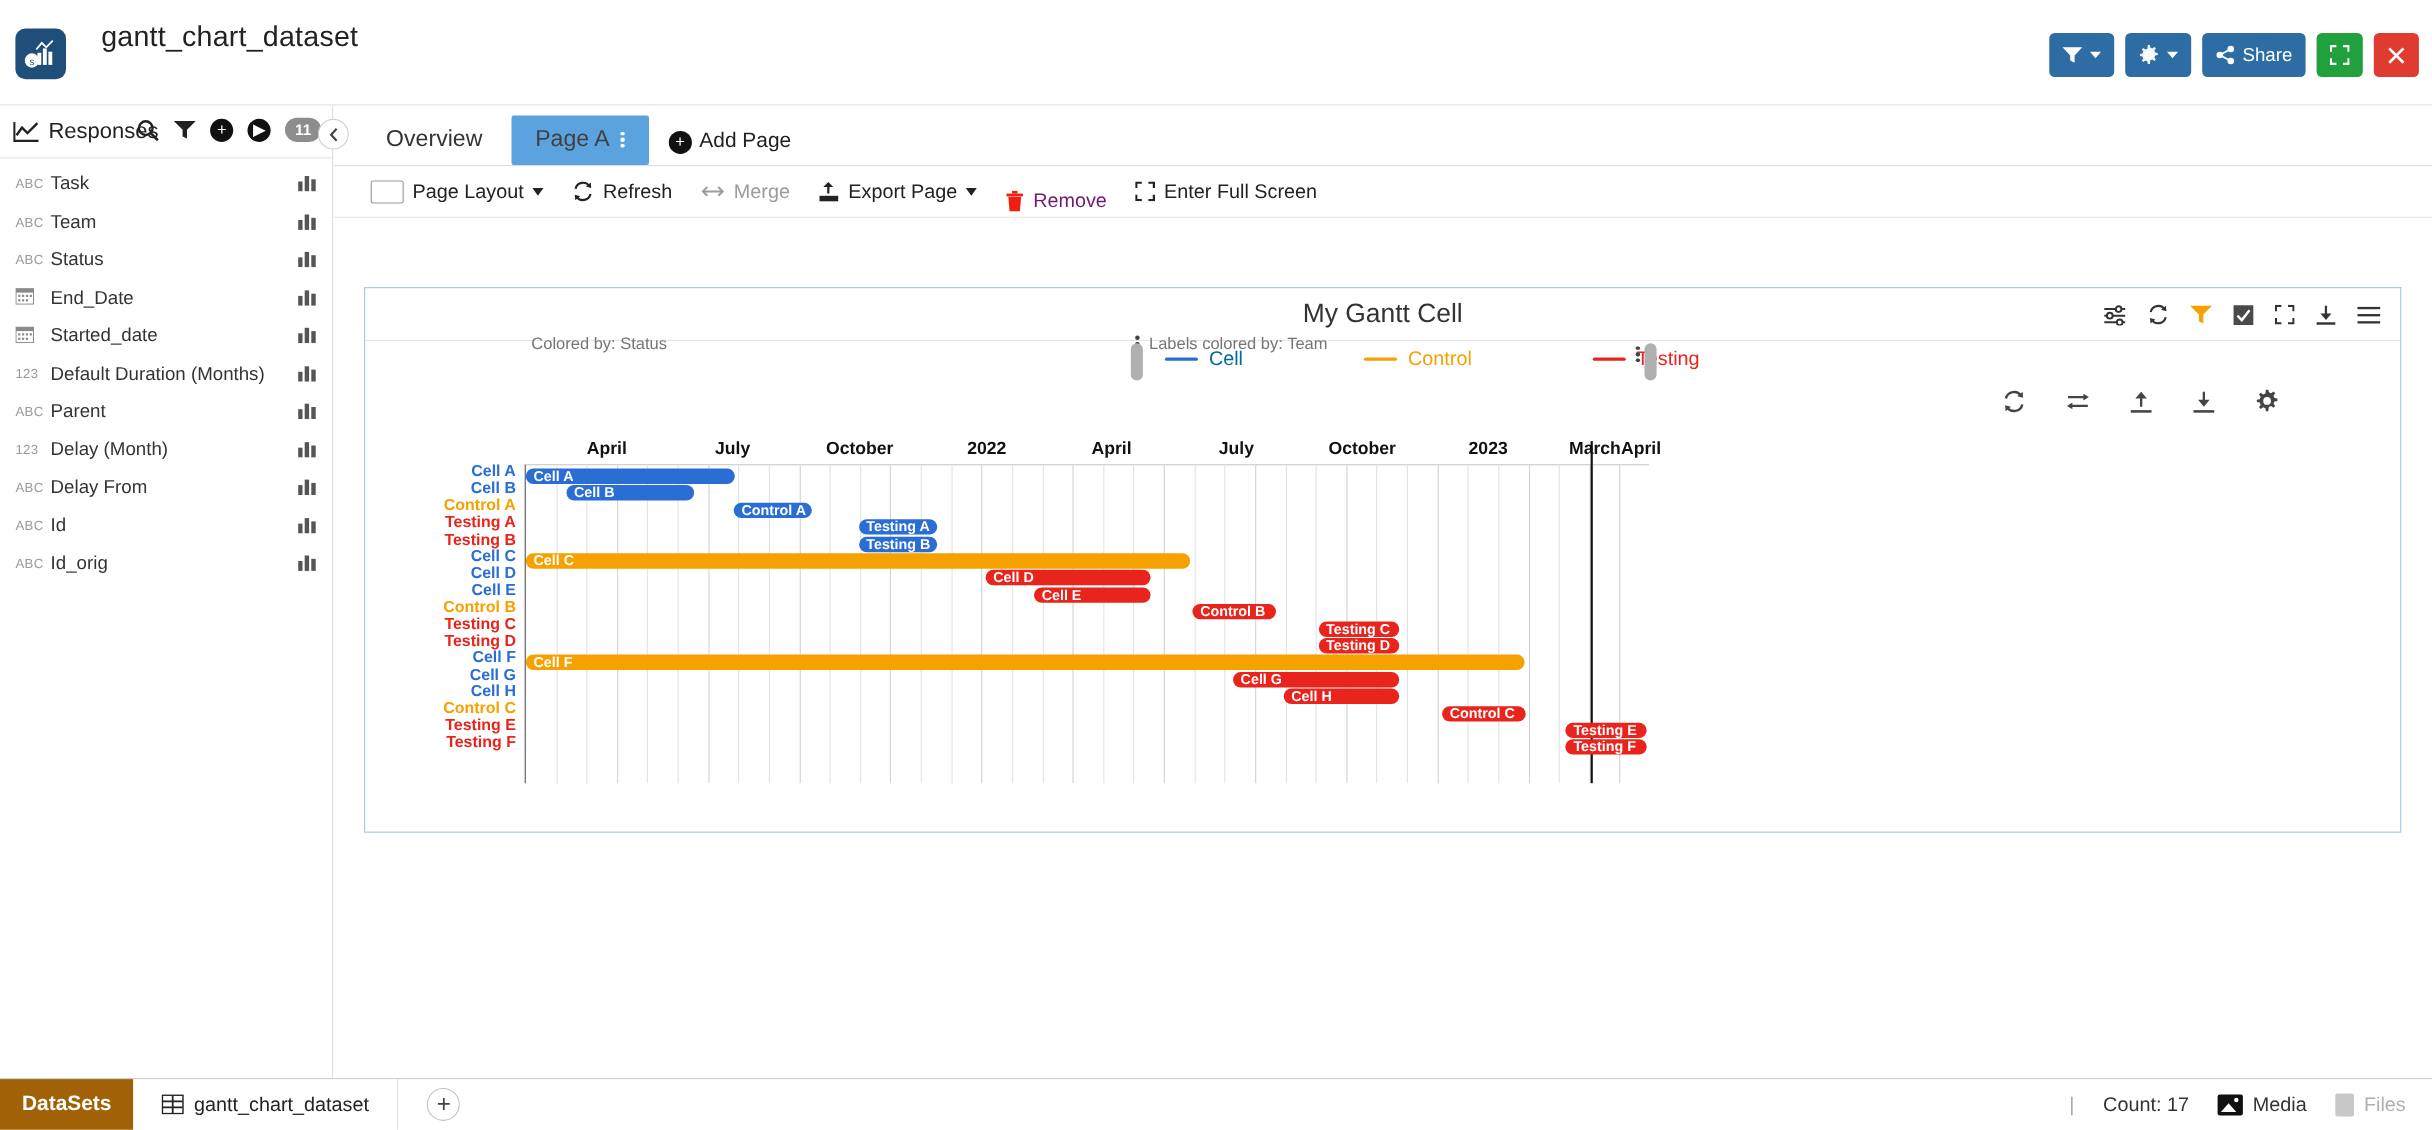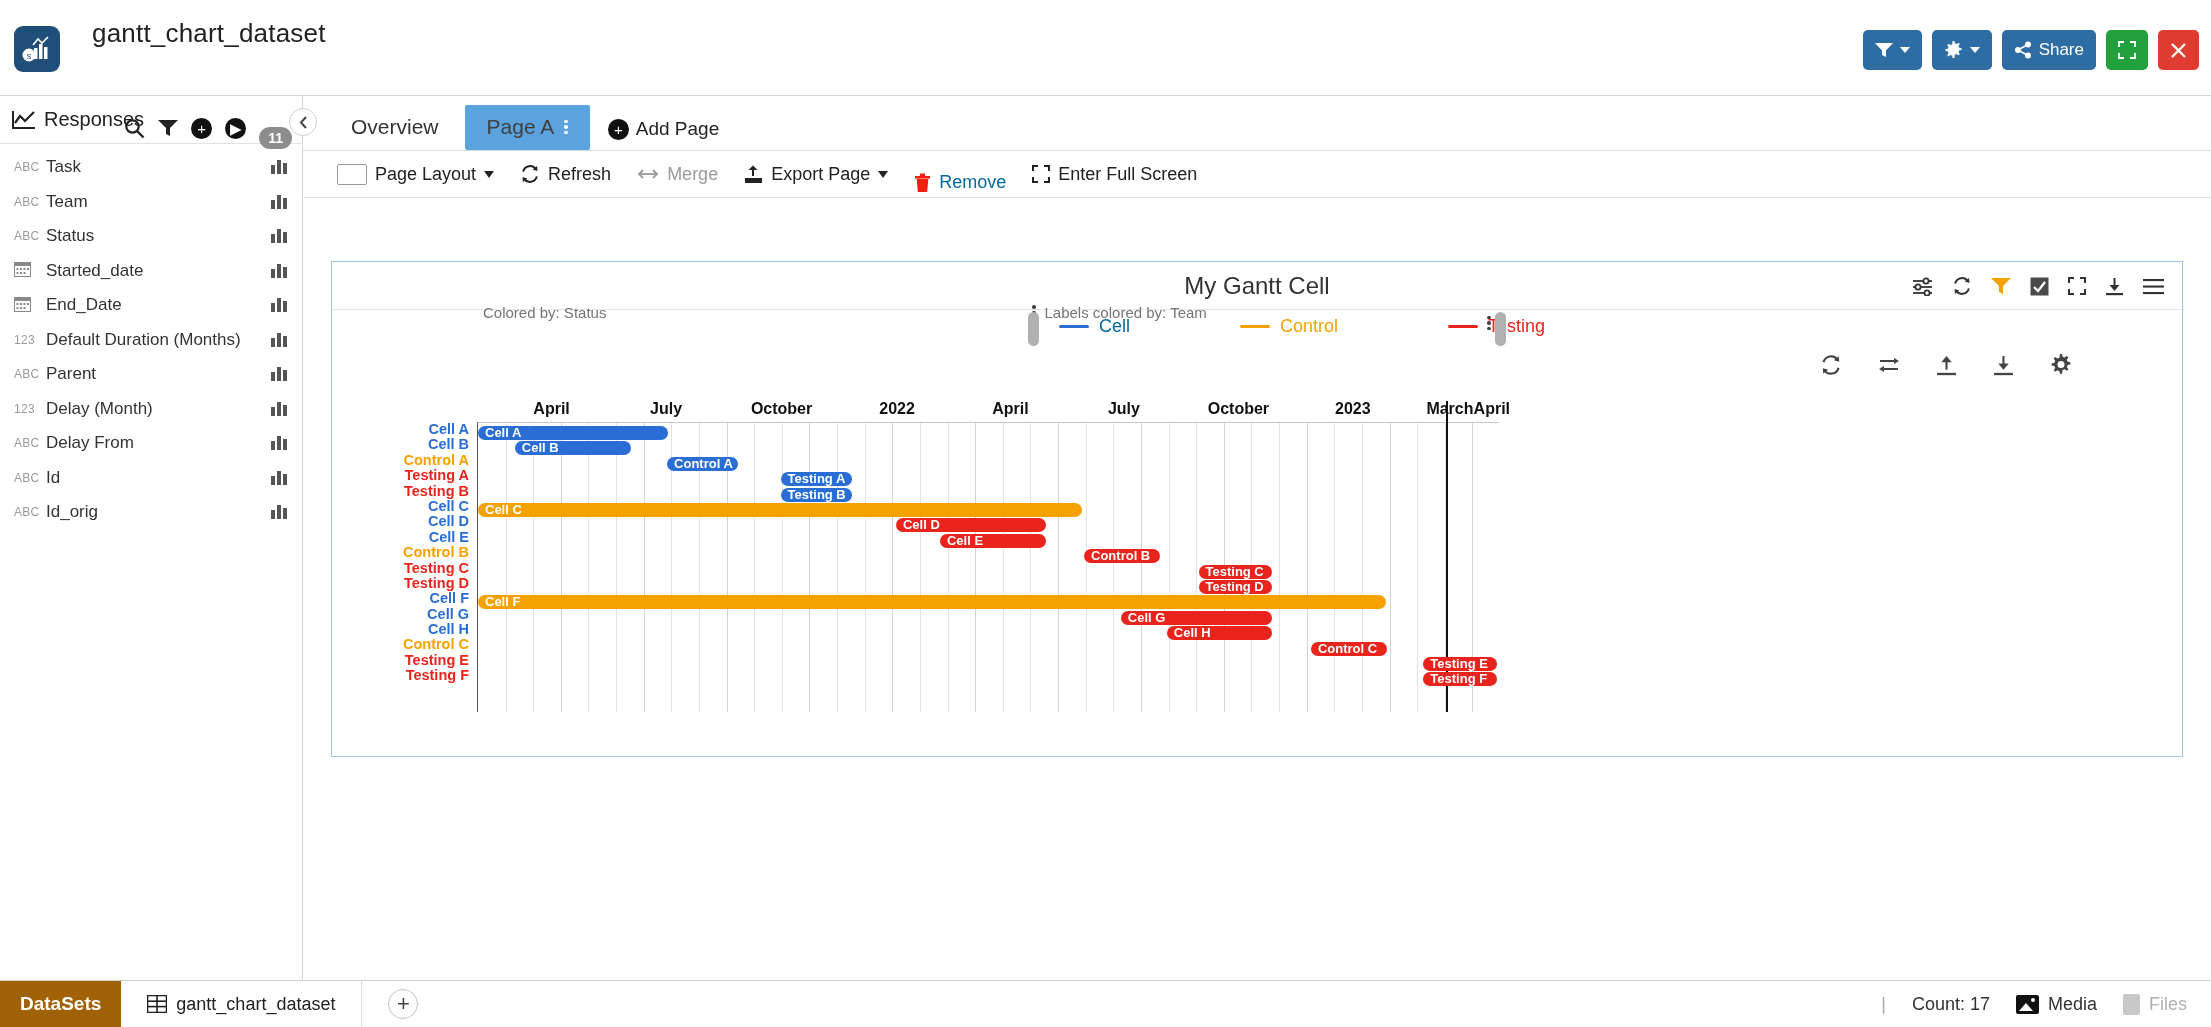--- a/index.html
+++ b/index.html
@@ -49,21 +49,21 @@
     background: #fff; border-right: 1px solid #d8d8d8;
   }
   .sb-header {
     position: relative; height: 48px; border-bottom: 1px solid #e2e2e2;
     display: flex; align-items: center; padding: 0 12px;
   }
   .sb-title { font-size: 20px; color: #222; margin-left: 8px; }
   .sb-tools { position: absolute; right: 10px; top: 11px; display: flex; align-items: center; gap: 13px; }
   .badge-count {
     background: #8d8d8d; color: #fff; border-radius: 11px; font-size: 14px;
-    font-weight: bold; padding: 3px 9px; min-width: 30px; text-align: center; margin-top: 20px;
+    font-weight: bold; padding: 3px 9px; min-width: 30px; text-align: center;
   }
   .circ-icon {
     width: 21px; height: 21px; border-radius: 50%; background: #111;
     display: flex; align-items: center; justify-content: center; color: #fff; font-size: 15px;
     line-height: 1;
   }
   .field-list { padding-top: 6px; }
   .field-row {
     position: relative; height: 34.5px; display: flex; align-items: center;
     padding: 0 14px 0 14px; cursor: pointer;
@@ -98,21 +98,21 @@
   .kebab i { width: 3.5px; height: 3.5px; border-radius: 50%; background: #fff; display: block; }
   .kebab.dark i { background: #444; }
   .addpage { display: flex; align-items: center; gap: 7px; font-size: 19px; color: #222; padding: 10px 14px; cursor: pointer; }
 
   .page-toolbar {
     height: 47px; display: flex; align-items: center; gap: 26px; padding-left: 34px;
     border-bottom: 1px solid #e4e4e4;
   }
   .ptool { display: flex; align-items: center; gap: 8px; font-size: 18px; color: #222; cursor: pointer; white-space: nowrap; }
   .ptool.dim { color: #9b9b9b; cursor: default; }
-  .ptool.danger { color: #0369a1; margin-top: 17px; }
+  .ptool.danger { color: #701a75; margin-top: 17px; }
   .layout-swatch { width: 30px; height: 21px; border: 1.5px solid #999; background: #fff; border-radius: 2px; }
   .caret-dark { width: 0; height: 0; border-left: 5.5px solid transparent; border-right: 5.5px solid transparent; border-top: 7px solid #222; }
 
   
   .chart-card {
     position: absolute; left: 28px; top: 165px; width: 1852px; height: 496px;
     background: #fff; border: 1px solid #9fc6e8;
   }
   .chart-title {
     text-align: center; font-size: 24px; color: #333; padding-top: 10px; font-weight: normal;
@@ -287,42 +287,42 @@
             <g fill="#8a8a8a">
               <rect x="2.5" y="7" width="2" height="2"></rect>
               <rect x="6" y="7" width="2" height="2"></rect>
               <rect x="9.5" y="7" width="2" height="2"></rect>
               <rect x="13" y="7" width="2" height="2"></rect>
               <rect x="2.5" y="11" width="2" height="2"></rect>
               <rect x="6" y="11" width="2" height="2"></rect>
               <rect x="9.5" y="11" width="2" height="2"></rect>
             </g>
           </svg></span>
-      <span class="fname">Started_date</span>
+      <span class="fname">End_Date</span>
       <span class="fbars"><svg width="17" height="16" viewBox="0 0 17 16">
             <rect x="0" y="7" width="4" height="9" fill="#555"></rect>
             <rect x="6" y="2" width="4" height="14" fill="#555"></rect>
             <rect x="12" y="5" width="4" height="11" fill="#555"></rect>
           </svg></span>
     </div>
     <div class="field-row">
       <span class="ftype cal"><svg width="17" height="16" viewBox="0 0 17 16">
             <rect x="0.5" y="1.5" width="16" height="14" fill="#fff" stroke="#8a8a8a"></rect>
             <rect x="0.5" y="1.5" width="16" height="3.5" fill="#8a8a8a"></rect>
             <g fill="#8a8a8a">
               <rect x="2.5" y="7" width="2" height="2"></rect>
               <rect x="6" y="7" width="2" height="2"></rect>
               <rect x="9.5" y="7" width="2" height="2"></rect>
               <rect x="13" y="7" width="2" height="2"></rect>
               <rect x="2.5" y="11" width="2" height="2"></rect>
               <rect x="6" y="11" width="2" height="2"></rect>
               <rect x="9.5" y="11" width="2" height="2"></rect>
             </g>
           </svg></span>
-      <span class="fname">End_Date</span>
+      <span class="fname">Started_date</span>
       <span class="fbars"><svg width="17" height="16" viewBox="0 0 17 16">
             <rect x="0" y="7" width="4" height="9" fill="#555"></rect>
             <rect x="6" y="2" width="4" height="14" fill="#555"></rect>
             <rect x="12" y="5" width="4" height="11" fill="#555"></rect>
           </svg></span>
     </div>
     <div class="field-row">
       <span class="ftype">123</span>
       <span class="fname">Default Duration (Months)</span>
       <span class="fbars"><svg width="17" height="16" viewBox="0 0 17 16">

